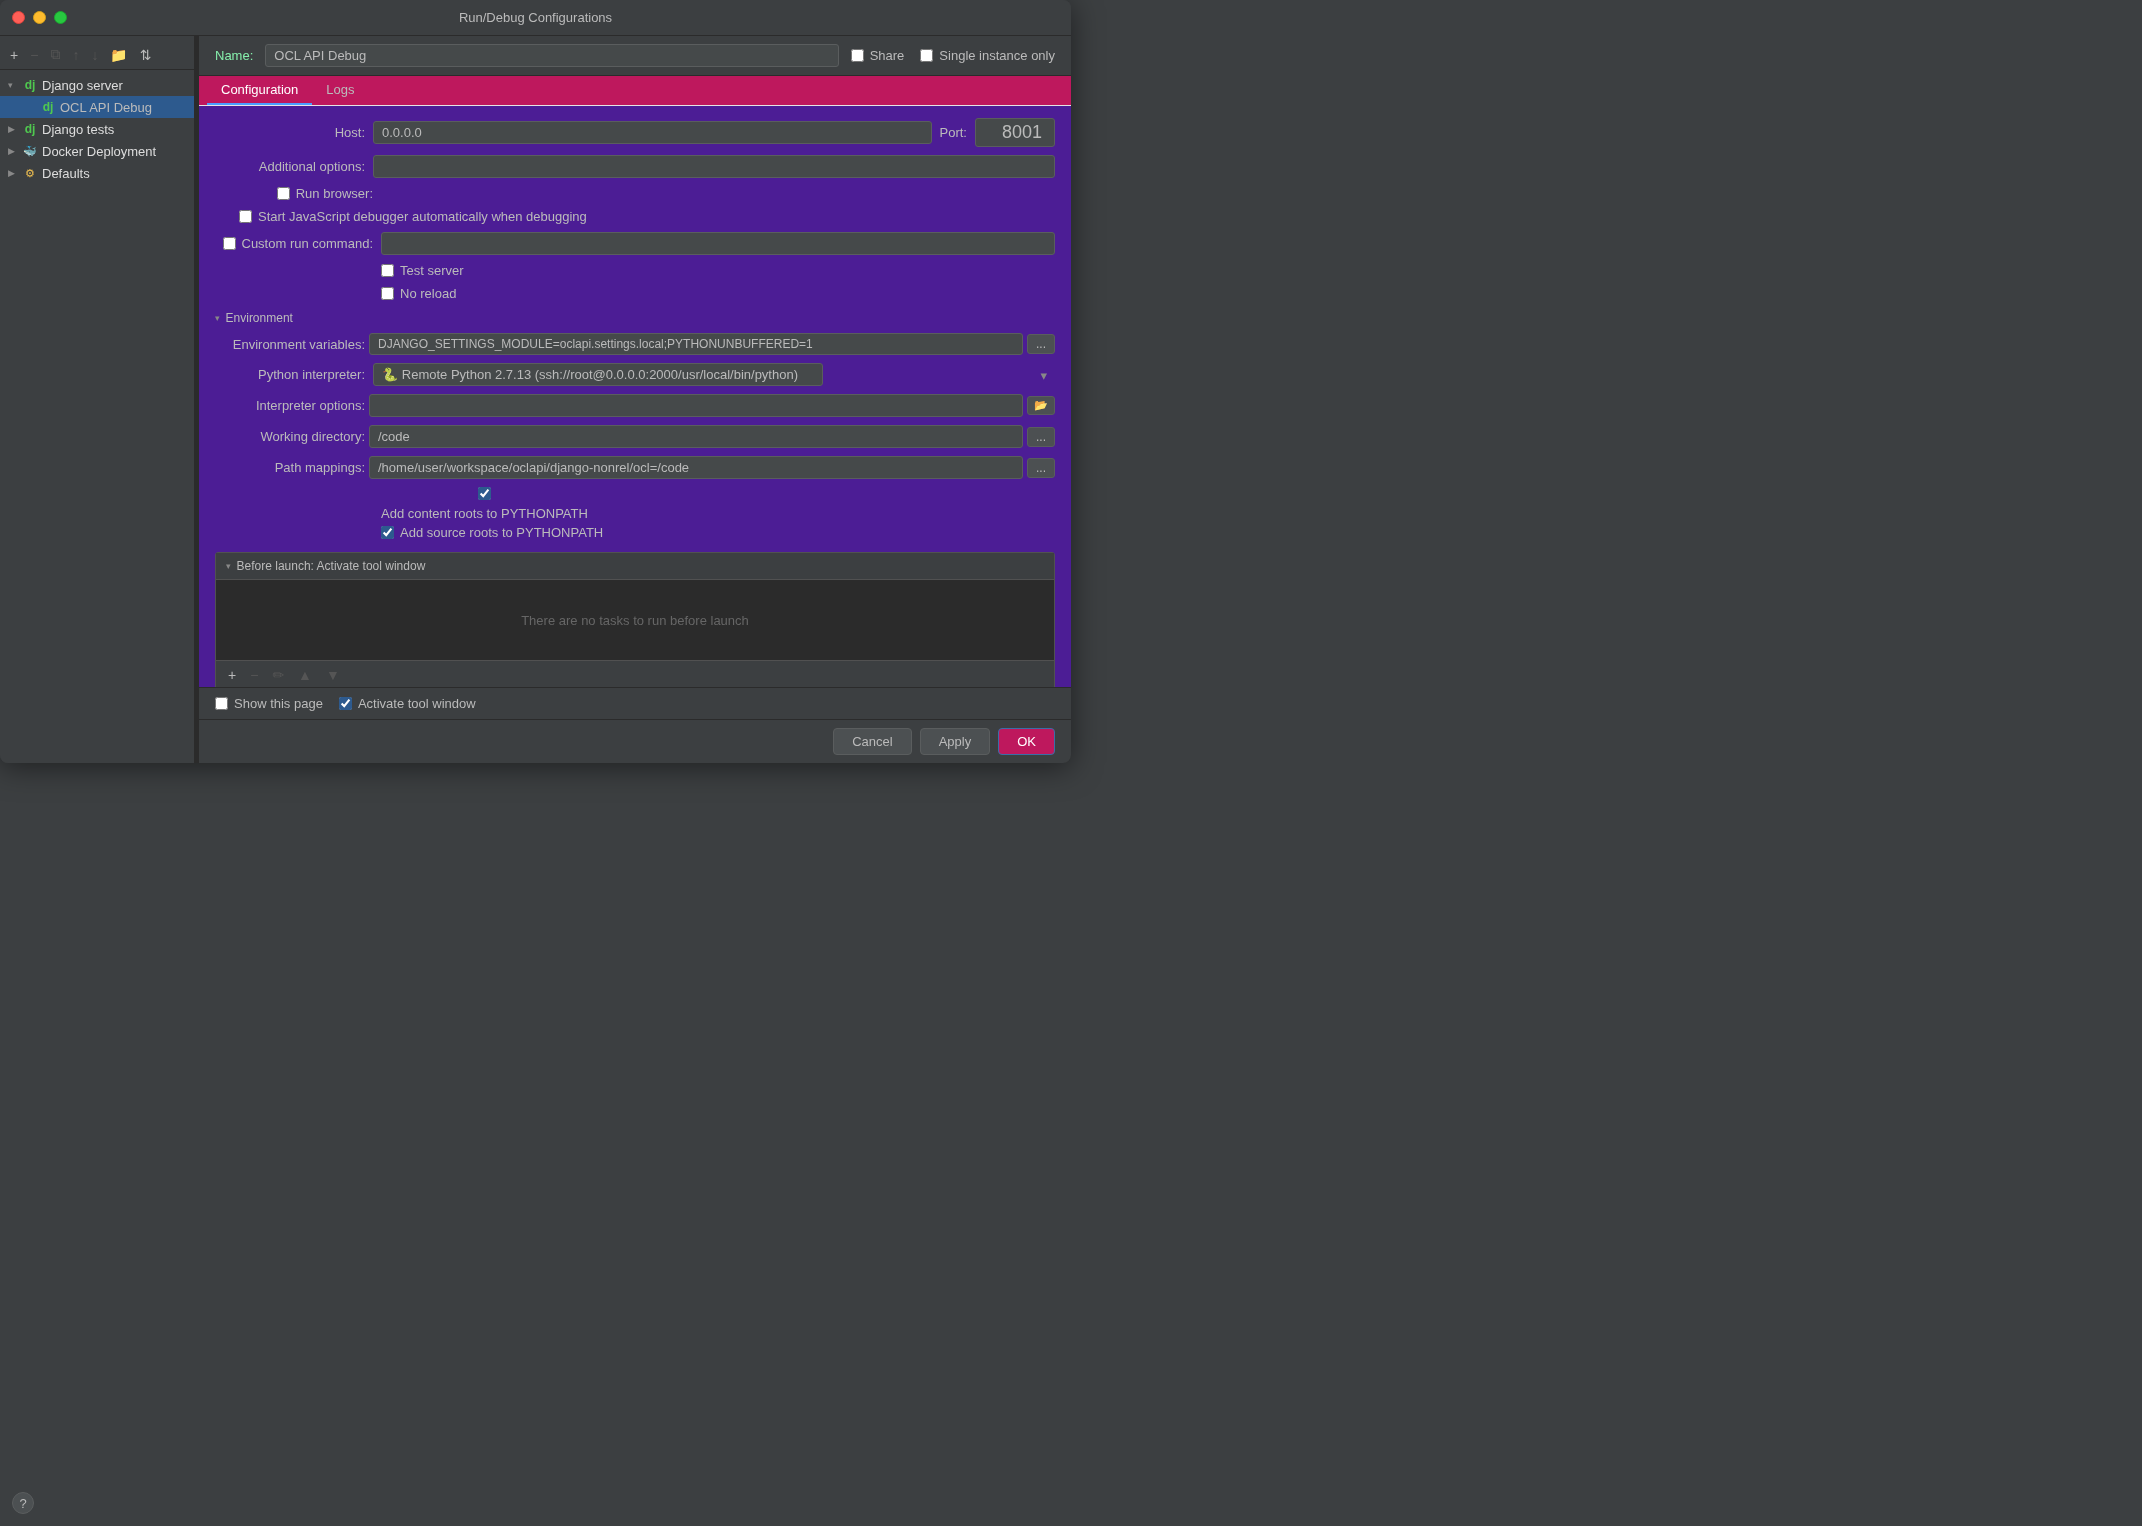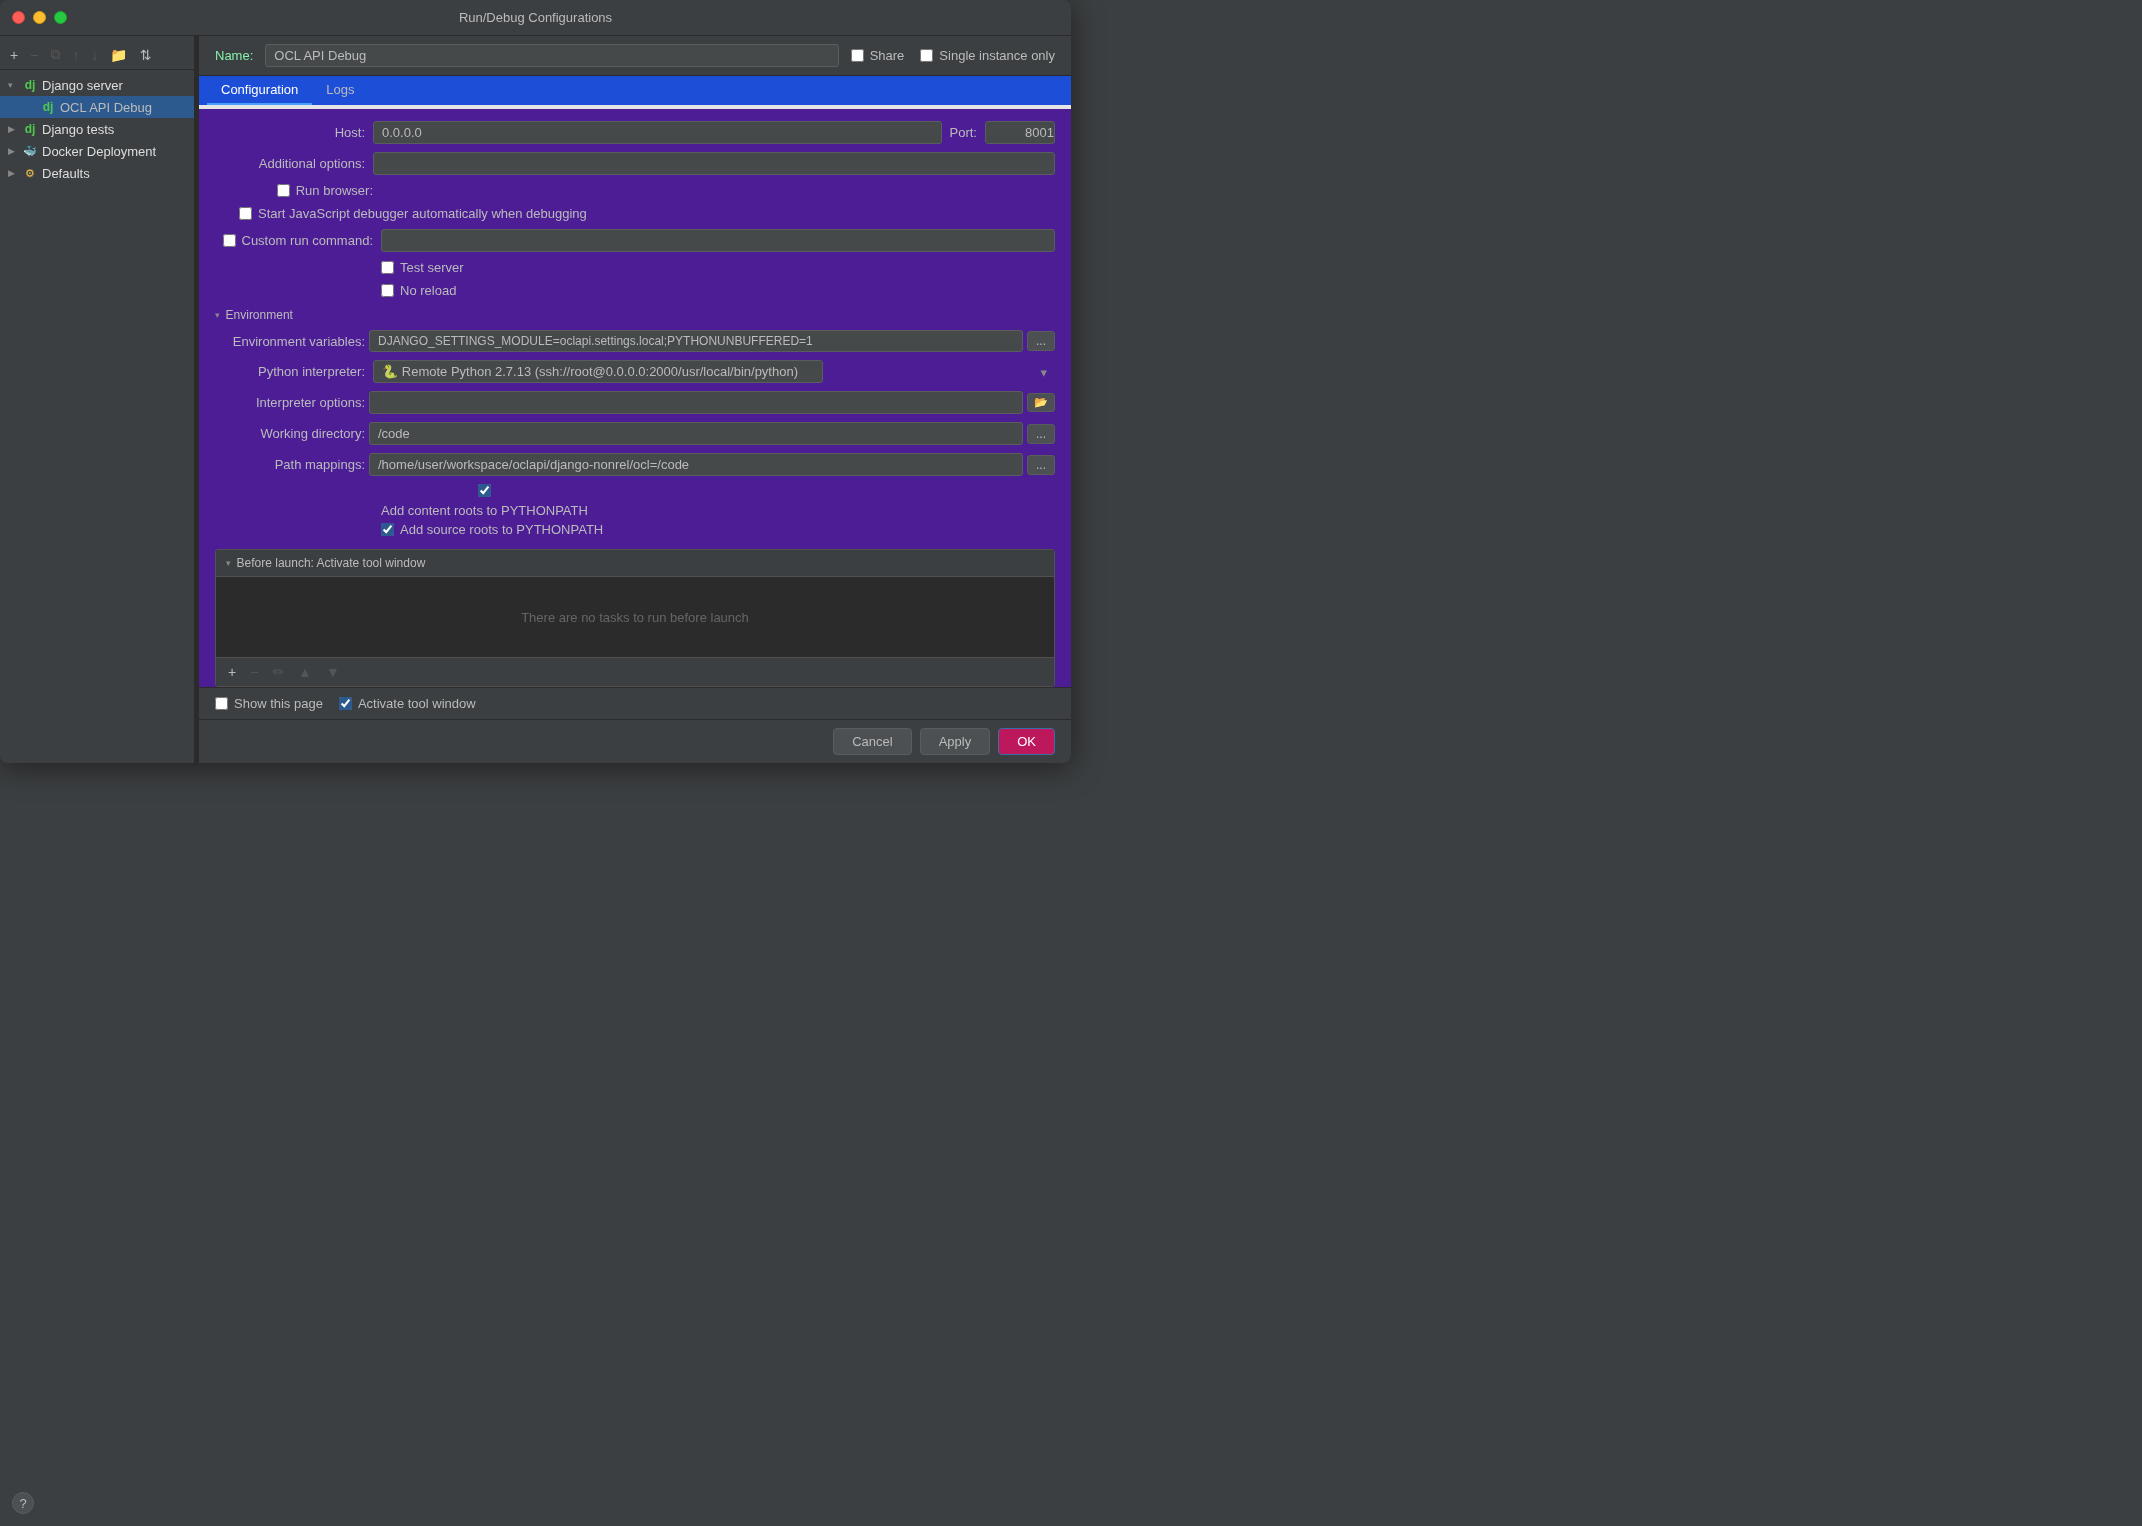--- a/index.html
+++ b/index.html
@@ -144,22 +144,22 @@
       color: #bbbbbb;
       cursor: pointer;
     }
     .checkbox-label input[type=checkbox] {
       accent-color: #2d5a8e;
       width: 13px;
       height: 13px;
     }
     .tabs-bar {
       display: flex;
-      border-bottom: 4px solid #e5e5e5;
-      background: #1d4ed8;
+      border-bottom: 1px solid #e5e5e5;
+      background: #be185d;
       padding: 0 8px;
     }
     .tab {
       padding: 6px 14px;
       cursor: pointer;
       color: #bbbbbb;
       border-bottom: 2px solid transparent;
       font-size: 13px;
     }
     .tab.active {
@@ -188,27 +188,27 @@
       flex: 1;
       background: #45494a;
       border: 1px solid #5a5d5e;
       color: #bbbbbb;
       padding: 3px 8px;
       border-radius: 3px;
       font-size: 13px;
     }
     .field-input.placeholder-style { color: #666; }
     .port-field {
-      width: 70px;
+      width: 80px;
       background: #45494a;
       border: 1px solid #5a5d5e;
       color: #bbbbbb;
-      padding: 3px 0;
-      border-radius: 3px;
-      font-size: 13px;
+      padding: 3px 12px;
+      border-radius: 3px;
+      font-size: 18px;
       text-align: right;
     }
     .host-row {
       display: flex;
       align-items: center;
       gap: 8px;
     }
     .host-input { flex: 1; }
     .port-label { color: #bbbbbb; }
     .section-header {

